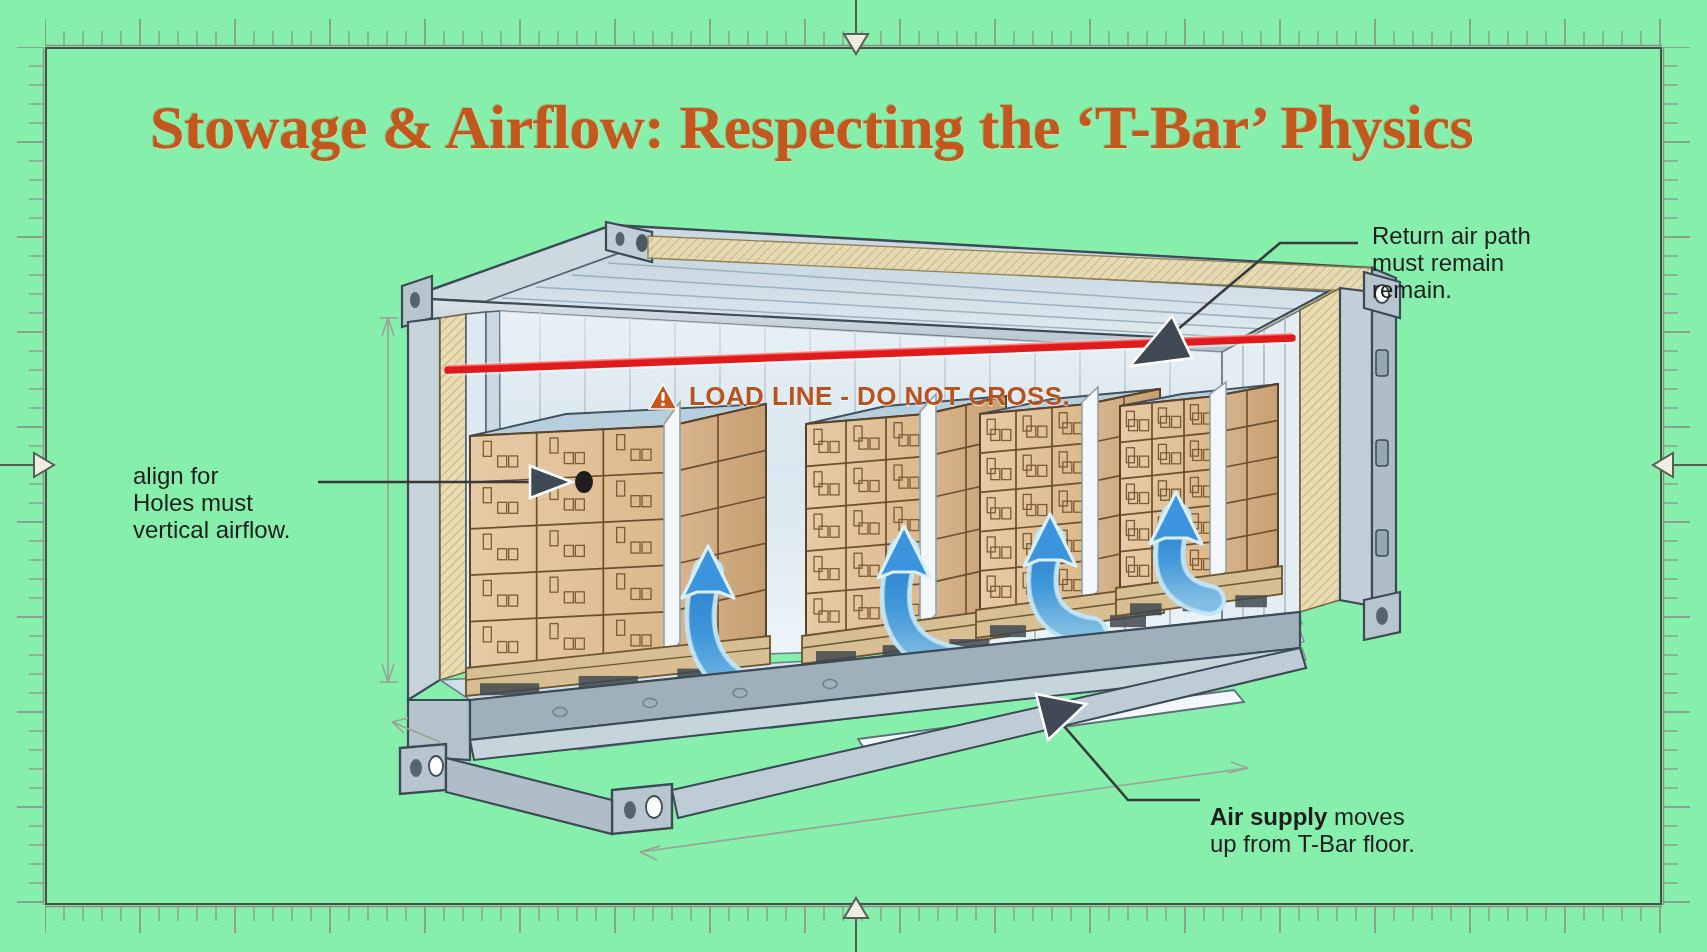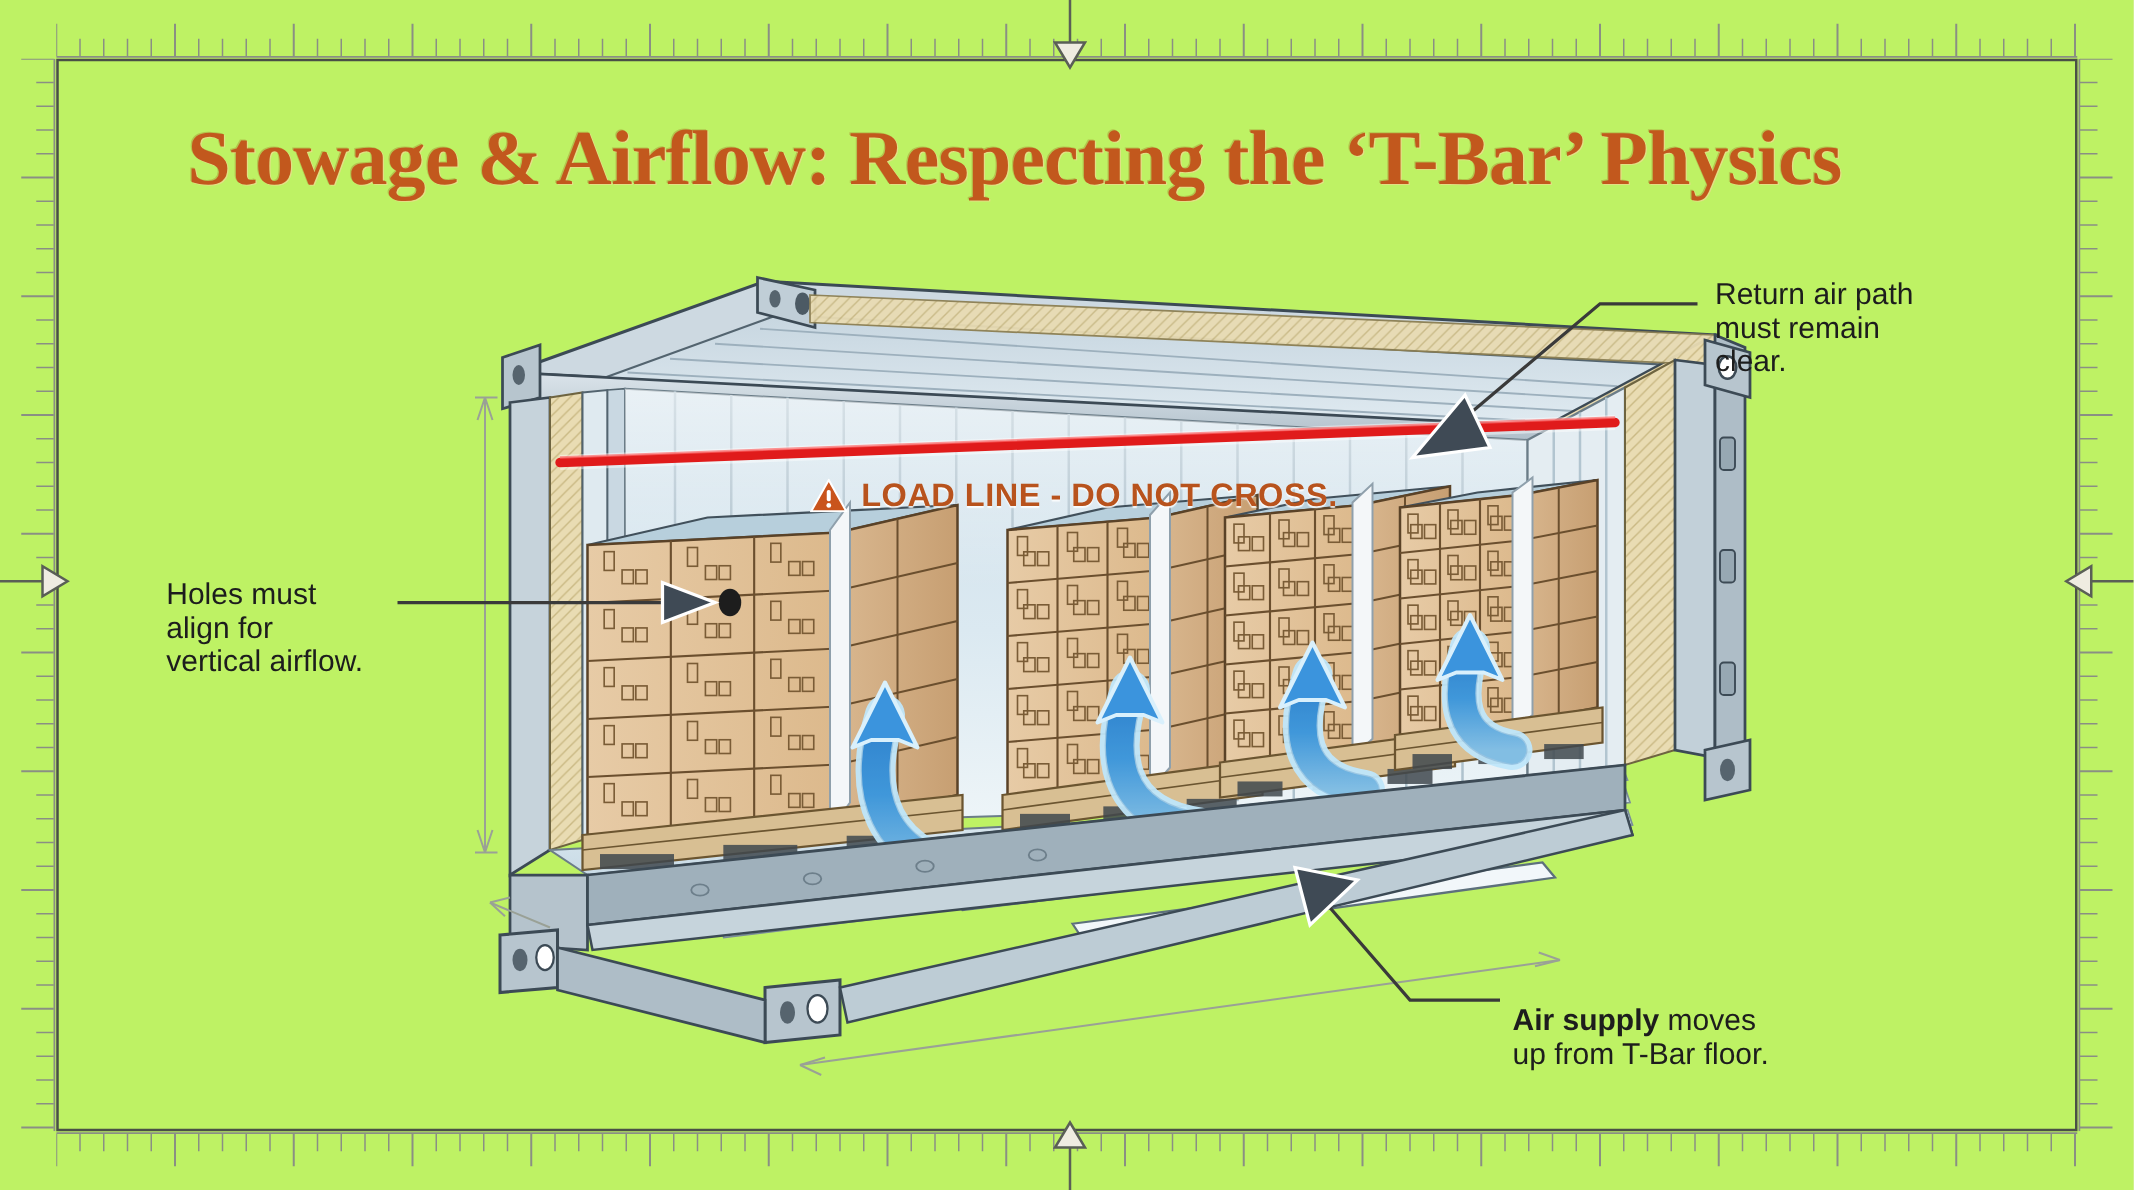--- a/index.html
+++ b/index.html
@@ -3,21 +3,21 @@
 <meta charset="utf-8">
 <title>Stowage &amp; Airflow Infographic</title>
 <style>
   html,body{margin:0;padding:0;}
   body{
     width:1707px;height:952px;
     background:#efece1;
     font-family:"Liberation Sans", sans-serif;
     overflow:hidden;
   }
-  .stage{position:relative;width:1707px;height:952px;background:#bef264;}
+  .stage{position:relative;width:1707px;height:952px;background:#86efac;}
 
   
   .frame-border{
     position:absolute;left:45px;top:47px;right:45px;bottom:47px;
     border:2.5px solid #4a4f47;
     box-sizing:border-box;
     pointer-events:none;
   }
   .ruler{position:absolute;pointer-events:none;}
   .ruler-top{left:45px;top:0;width:1617px;height:47px;}
@@ -870,26 +870,26 @@
       <path d="M15 1 L29 26 L1 26 Z" fill="#c9541c" stroke="#ffffff" stroke-width="1.6"></path>
       <rect x="13.4" y="9" width="3.2" height="9" rx="1.4" fill="#fff"></rect>
       <circle cx="15" cy="21.3" r="1.9" fill="#fff"></circle>
     </svg>
     <span>LOAD LINE - DO NOT CROSS.</span>
   </div>
 
   <div class="anno" style="left:1372px;top:222px;">
     <div>Return air path</div>
     <div>must remain</div>
-    <div>clear.</div>
+    <div>remain.</div>
   </div>
 
   <div class="anno" style="left:133px;top:462px;">
+    <div>align for</div>
     <div>Holes must</div>
-    <div>align for</div>
     <div>vertical airflow.</div>
   </div>
 
   <div class="anno" style="left:1210px;top:776px;margin-top:27px;">
     <div>
       <b>Air supply</b><span> moves</span>
     </div>
     <div>up from T-Bar floor.</div>
   </div>
 

